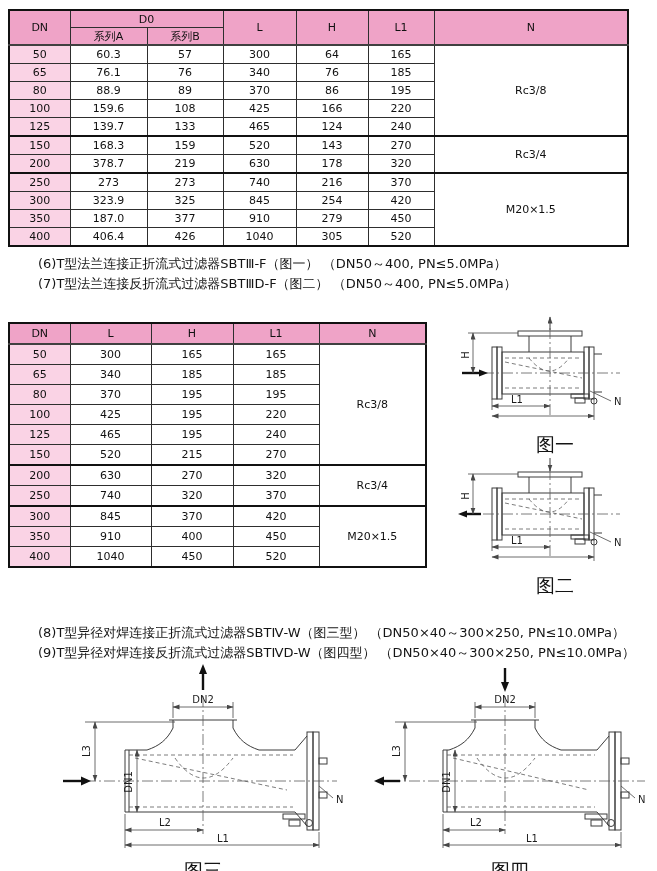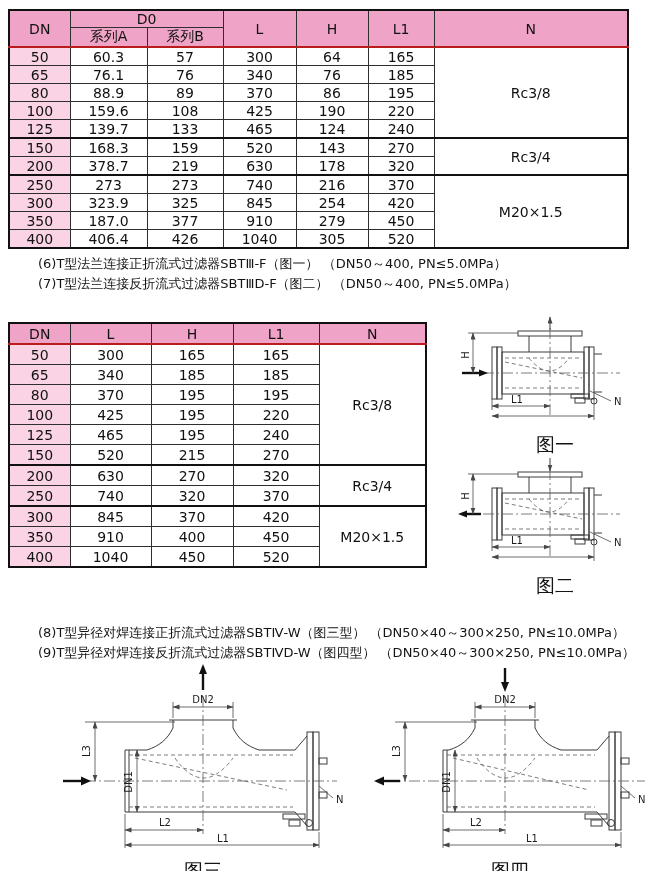--- a/index.html
+++ b/index.html
@@ -7,30 +7,30 @@
     --row-pink:#fad3e5;
     --line:#2e2e2e;
   }
   html,body{margin:0;padding:0;}
   body{
     width:657px;height:871px;position:relative;background:#ffffff;
     font-family:"DejaVu Sans","Liberation Sans",sans-serif;color:#111;
   }
   table.dimtable{
     position:absolute;border-collapse:collapse;table-layout:fixed;
-    font-size:14px;border:2px solid #111;
+    font-size:11px;border:2px solid #111;
   }
   .dimtable th,.dimtable td{
     border:1px solid var(--line);text-align:center;vertical-align:middle;
     padding:0;font-weight:normal;white-space:nowrap;overflow:hidden;
   }
   .dimtable thead th{background:var(--hdr-pink);height:16px;}
   .dimtable tbody td{background:#ffffff;height:17px;}
   .dimtable tbody td.dn{background:var(--row-pink);}
-  .dimtable tbody tr:first-child td{border-top:2px solid #b91c1c;}
+  .dimtable tbody tr:first-child td{border-top:2px solid #404040;}
   .dimtable tbody tr.grp td{border-top:2px solid #111;}
   #table1{left:8px;top:9px;width:619px;}
   #table2{left:8px;top:322px;width:417px;}
   #table2 thead th{height:19px;}
   #table2 tbody td{height:19px;}
   .noteblock{
     position:absolute;left:38px;font-size:13px;line-height:20px;
     white-space:nowrap;letter-spacing:0px;color:#141414;
   }
   #notes-top{top:254px;}
@@ -98,21 +98,21 @@
         <td>89</td>
         <td>370</td>
         <td>86</td>
         <td>195</td>
       </tr>
       <tr>
         <td class="dn">100</td>
         <td>159.6</td>
         <td>108</td>
         <td>425</td>
-        <td>190</td>
+        <td>166</td>
         <td>220</td>
       </tr>
       <tr>
         <td class="dn">125</td>
         <td>139.7</td>
         <td>133</td>
         <td>465</td>
         <td>124</td>
         <td>240</td>
       </tr>

